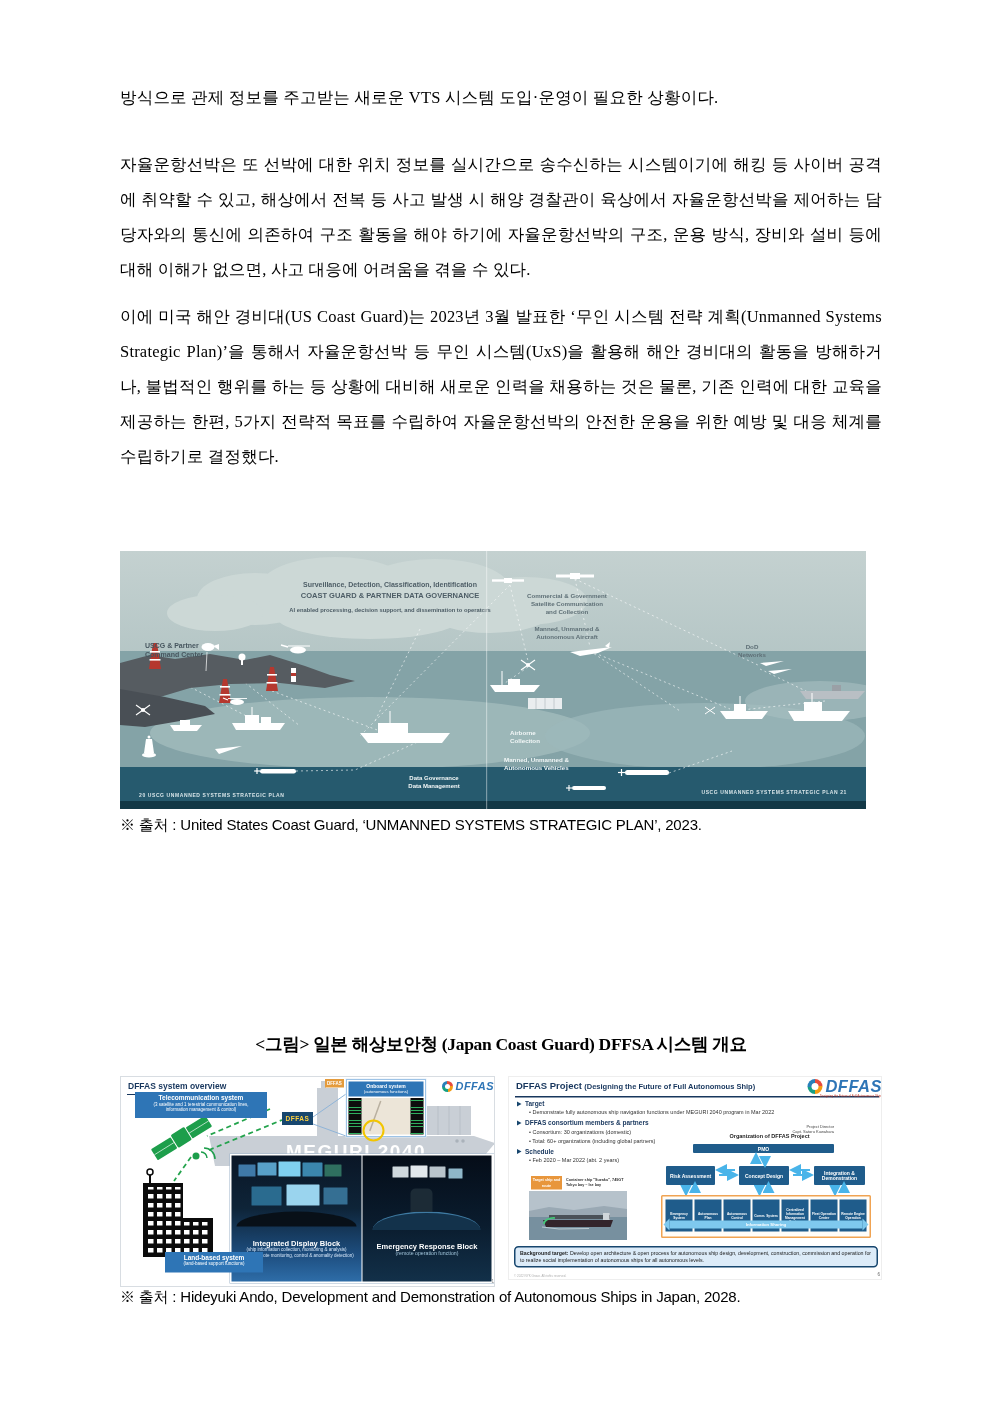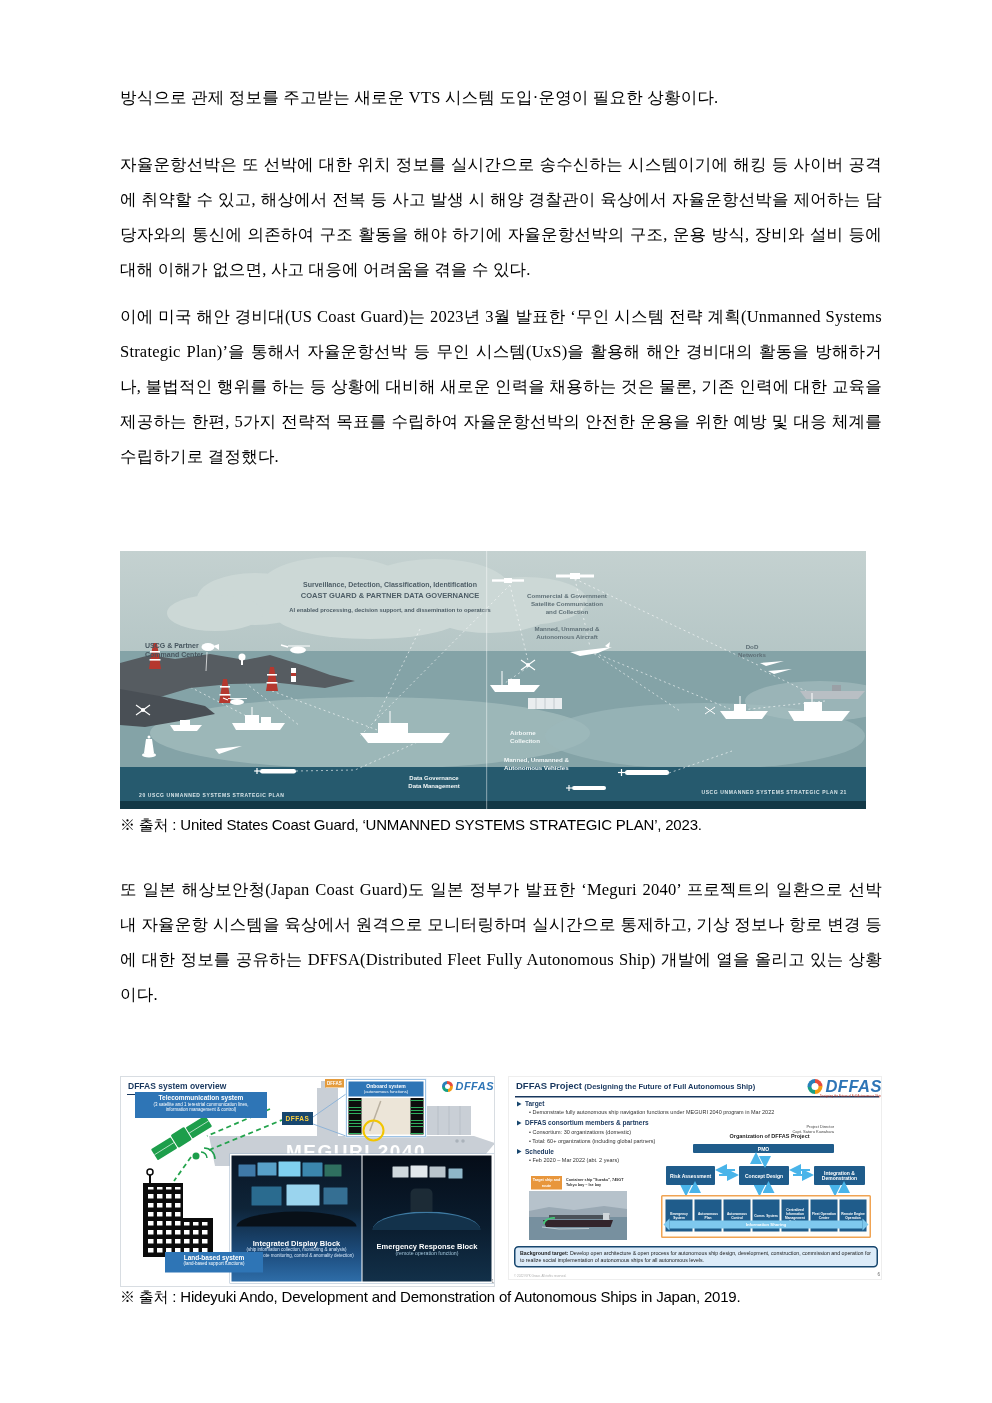--- a/index.html
+++ b/index.html
@@ -287,21 +287,21 @@
       <text class="u-white" x="384" y="219" font-size="6.2">Autonomous Vehicles</text>
       <text class="u-white" x="314" y="229" font-size="6" text-anchor="middle">Data Governance</text>
       <text class="u-white" x="314" y="237" font-size="6" text-anchor="middle">Data Management</text>
       <text class="u-foot" x="19" y="246" font-size="5">20  USCG UNMANNED SYSTEMS STRATEGIC PLAN</text>
       <text class="u-foot" x="727" y="243" font-size="5" text-anchor="end">USCG UNMANNED SYSTEMS STRATEGIC PLAN  21</text>
       <rect x="366" y="0" width="1.2" height="258" fill="rgba(255,255,255,0.4)"></rect>
     </svg>
   </div>
 
   <div class="ksource" style="top:816px">※ 출처 : United States Coast Guard, ‘UNMANNED SYSTEMS STRATEGIC PLAN’, 2023.</div>
-  <div class="kpara" style="top:872px">또 일본 해상보안청(Japan Coast Guard)도 일본 정부가 발표한 ‘Meguri 2040’ 프로젝트의 일환으로 선박 내 자율운항 시스템을 육상에서 원격으로 모니터링하며 실시간으로 통제하고, 기상 정보나 항로 변경 등에 대한 정보를 공유하는 DFFSA(Distributed Fleet Fully Autonomous Ship) 개발에 열을 올리고 있는 상황이다.</div>
+  <div class="kcaption" style="top:1032px">&lt;그림&gt; 일본 해상보안청 (Japan Coast Guard) DFFSA 시스템 개요</div>
 
   <div class="fig-dffas">
 
     <div class="slide slide-ov">
       <div class="inner ov-in">
         <svg class="ovl" width="756" height="418" viewBox="0 0 756 418">
           <defs>
             <pattern id="winpat" width="18" height="18" patternUnits="userSpaceOnUse">
               <rect width="11" height="9" fill="#ffffff"></rect>
             </pattern>
@@ -498,14 +498,14 @@
 
         <div class="abs pr-bg">
           <b>Background target:</b><span> Develop open architecture &amp; open process for autonomous ship design, development, construction, commission and operation for to realize social implementation of autonomous ships for all autonomous levels.</span>
         </div>
         <div class="abs pr-copy">© 2022 NYK Group. All rights reserved.</div>
         <div class="abs pr-page">6</div>
       </div>
     </div>
   </div>
 
-  <div class="ksource" style="top:1288px">※ 출처 : Hideyuki Ando, Development and Demonstration of Autonomous Ships in Japan, 2019.</div>
+  <div class="ksource" style="top:1288px">※ 출처 : Hideyuki Ando, Development and Demonstration of Autonomous Ships in Japan, 2028.</div>
 </div>
 
 </body></html>

